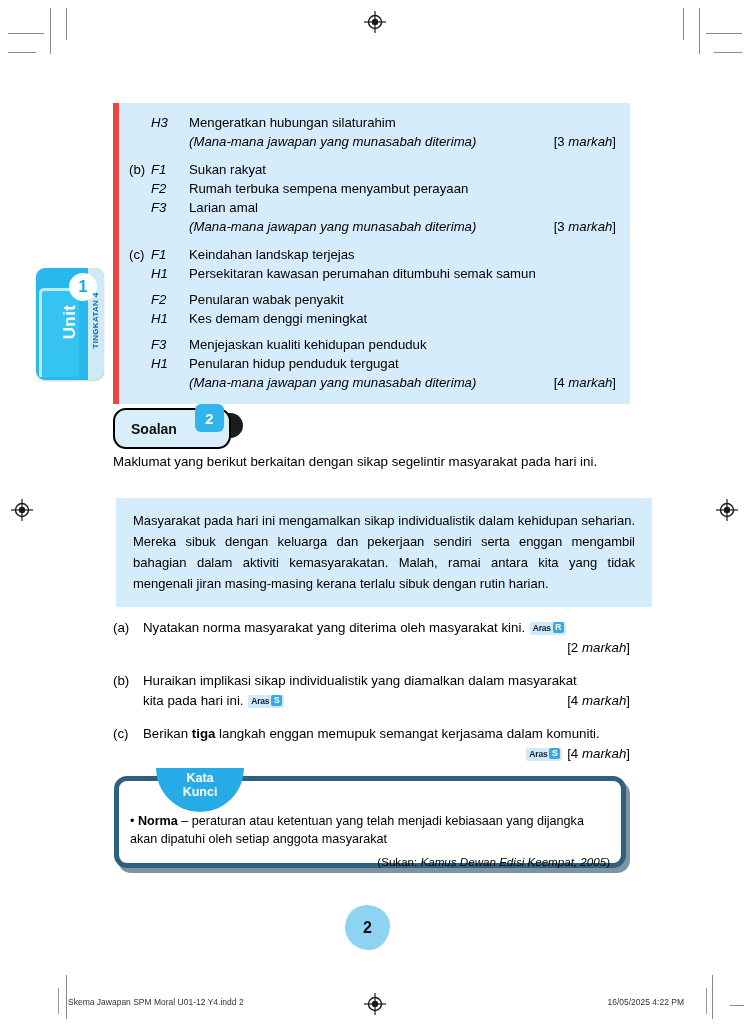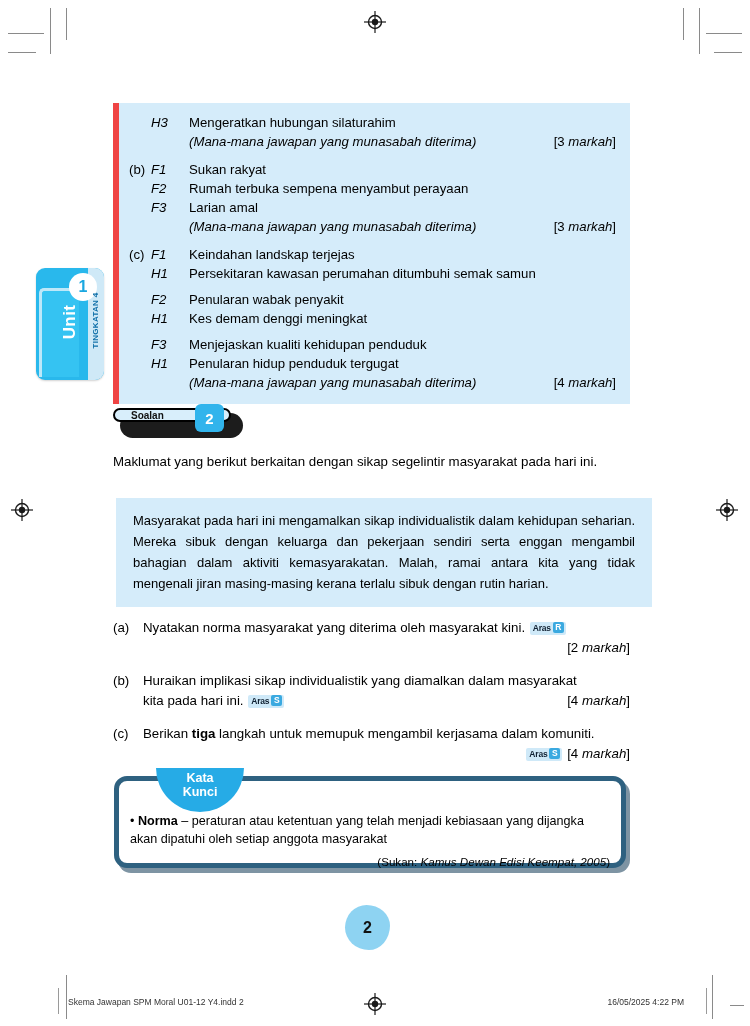--- a/index.html
+++ b/index.html
@@ -127,27 +127,27 @@
   .soalan-shadow {
     position: absolute;
     left: 7px; top: 5px;
     width: 123px; height: 25px;
     background: #1c1c1c;
     border-radius: 13px;
   }
   .soalan-pill {
     position: absolute;
     left: 0; top: 0;
-    width: 118px; height: 14px;
+    width: 118px; height: 41px;
     background: #d8eefb;
     border: 2px solid #000;
     border-radius: 13px;
     display: flex; align-items: center;
     padding-left: 16px;
-    font-size: 10px;
+    font-size: 14px;
     font-weight: bold;
     color: #111;
   }
   .soalan-num {
     position: absolute;
     left: 82px; top: -4px;
     width: 29px; height: 28px;
     background: #31b4ec;
     border-radius: 6px;
     color: #fff;
@@ -502,21 +502,21 @@
           <span class="aras-word">Aras</span>
           <span class="aras-letter">S</span>
         </span>
       </div>
     </div>
   </div>
 
   <div class="q">
     <div class="qlbl">(c)</div>
     <div class="qbody">
-      <div><span>Berikan </span><b>tiga</b><span> langkah untuk memupuk mengambil kerjasama dalam komuniti.</span></div>
+      <div><span>Berikan </span><b>tiga</b><span> langkah enggan memupuk semangat kerjasama dalam komuniti.</span></div>
       <div class="marks-right">
         <span class="aras">
           <span class="aras-word">Aras</span>
           <span class="aras-letter">S</span>
         </span>
         <span>[4 <i>markah</i>]</span>
       </div>
     </div>
   </div>
 

